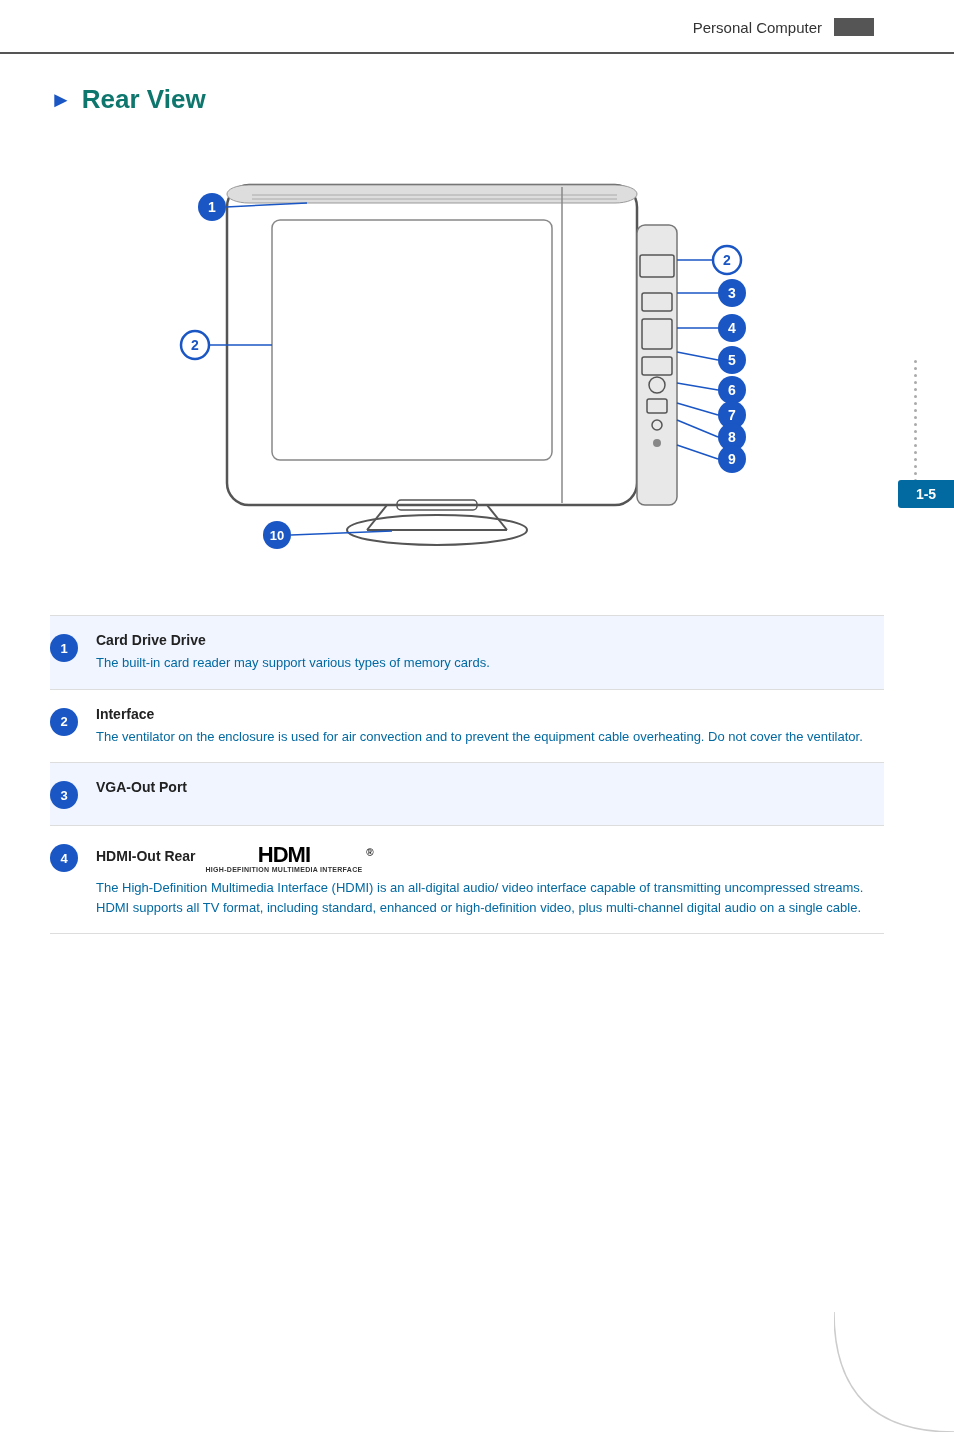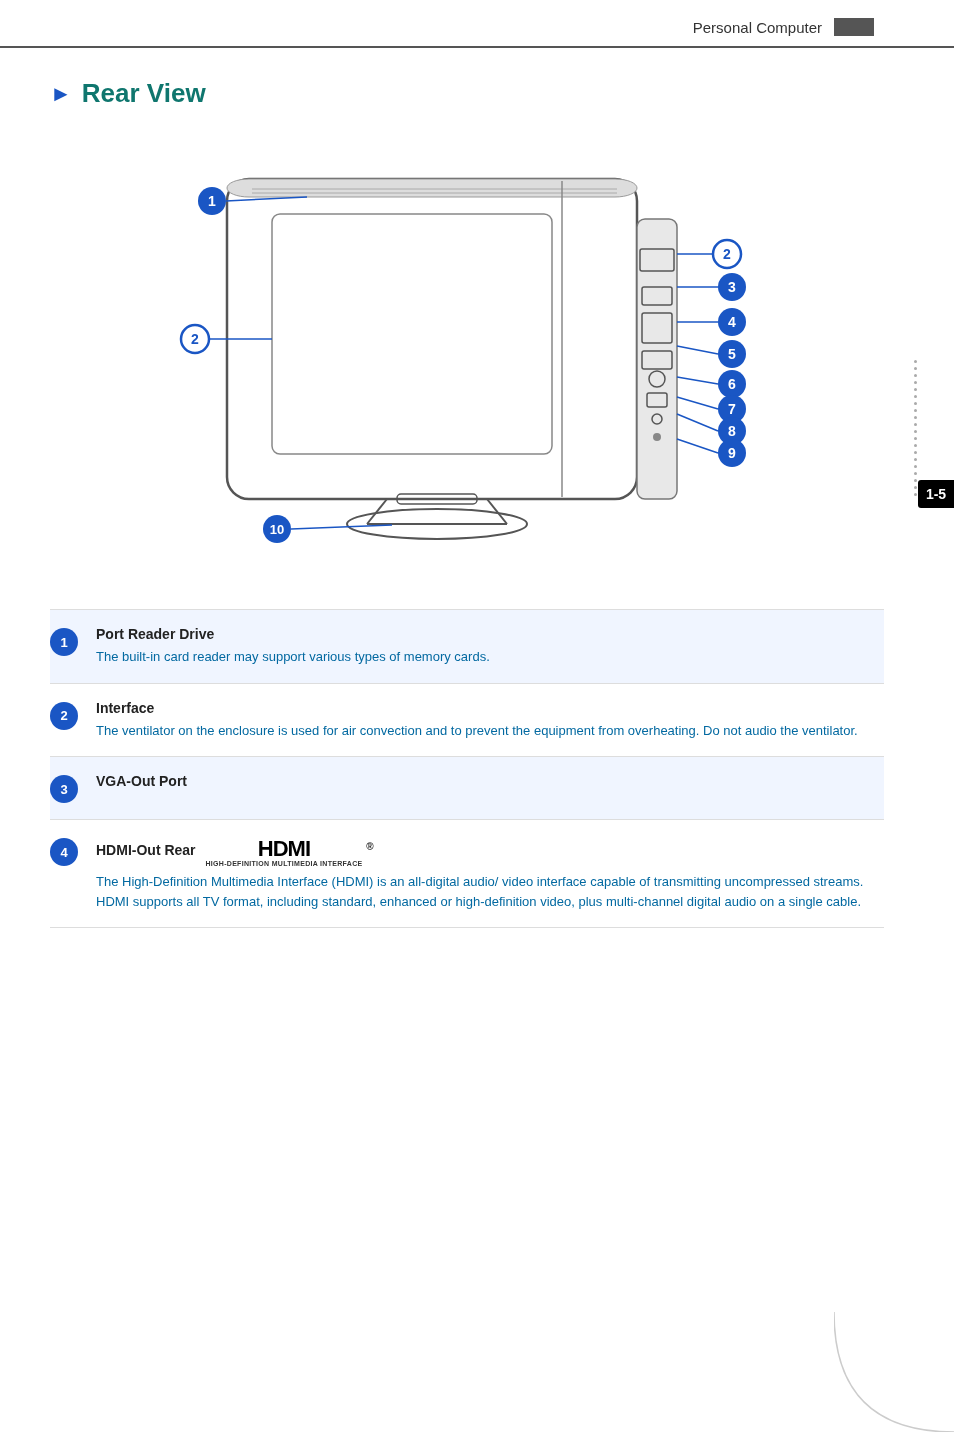--- a/index.html
+++ b/index.html
@@ -10,43 +10,43 @@
       min-height: 1432px;
       position: relative;
       overflow-x: hidden;
     }
 
     
     .page-header {
       display: flex;
       justify-content: flex-end;
       align-items: center;
-      padding: 18px 80px 10px 40px;
+      padding: 18px 80px 16px 40px;
       border-bottom: 2px solid #555;
       margin-bottom: 10px;
     }
     .page-title-text {
       font-size: 15px;
       color: #333;
       margin-right: 12px;
     }
     .page-title-bar {
       width: 40px;
       height: 18px;
       background: #555;
       display: inline-block;
     }
 
     
     .side-tab {
       position: absolute;
       right: 0;
       top: 480px;
-      width: 36px;
-      background: #000000;
+      width: 56px;
+      background: #0369a1;
       color: white;
       font-size: 14px;
       font-weight: bold;
       padding: 6px 4px;
       text-align: center;
       writing-mode: horizontal-tb;
       border-radius: 3px 0 0 3px;
     }
     .side-tab-dots {
       position: absolute;
@@ -310,34 +310,34 @@
 
   <div class="descriptions">
 
     <div class="desc-item alt-bg">
       <div class="desc-badge">
         <div class="badge">
             <span>1</span>
           </div>
       </div>
       <div class="desc-content">
-        <div class="desc-title">Port Reader Drive</div>
+        <div class="desc-title">Card Drive Drive</div>
         <div class="desc-text">The built-in card reader may support various types of memory cards.</div>
       </div>
     </div>
 
     <div class="desc-item">
       <div class="desc-badge">
         <div class="badge">
             <span>2</span>
           </div>
       </div>
       <div class="desc-content">
         <div class="desc-title">Interface</div>
-        <div class="desc-text">The ventilator on the enclosure is used for air convection and to prevent the equipment from overheating. Do not audio the ventilator.</div>
+        <div class="desc-text">The ventilator on the enclosure is used for air convection and to prevent the equipment cable overheating. Do not cover the ventilator.</div>
       </div>
     </div>
 
     <div class="desc-item alt-bg">
       <div class="desc-badge">
         <div class="badge">
             <span>3</span>
           </div>
       </div>
       <div class="desc-content">

